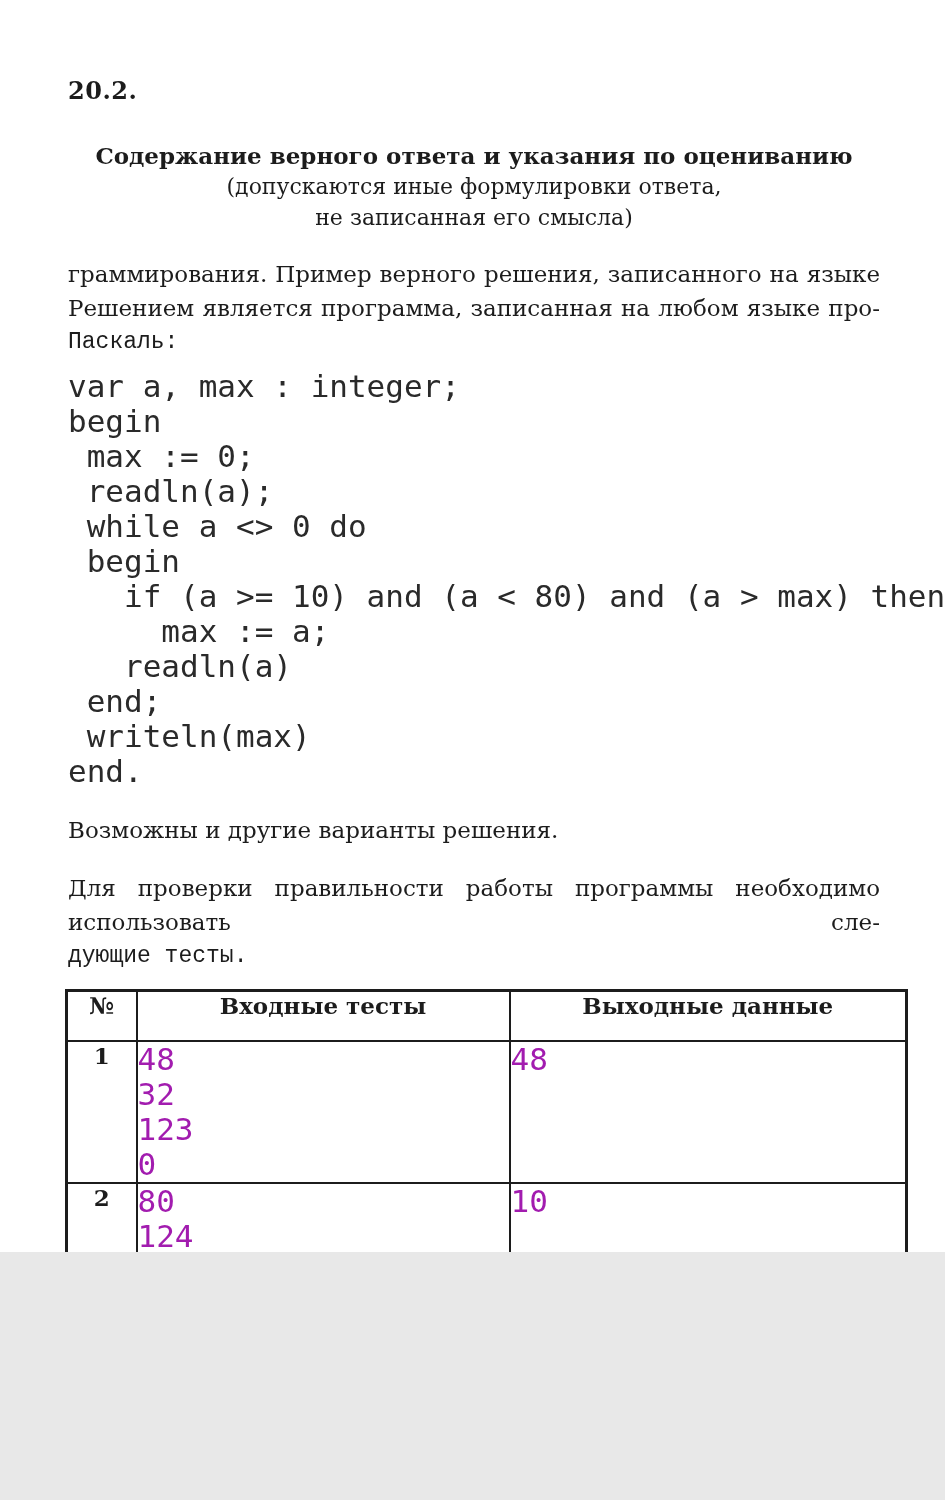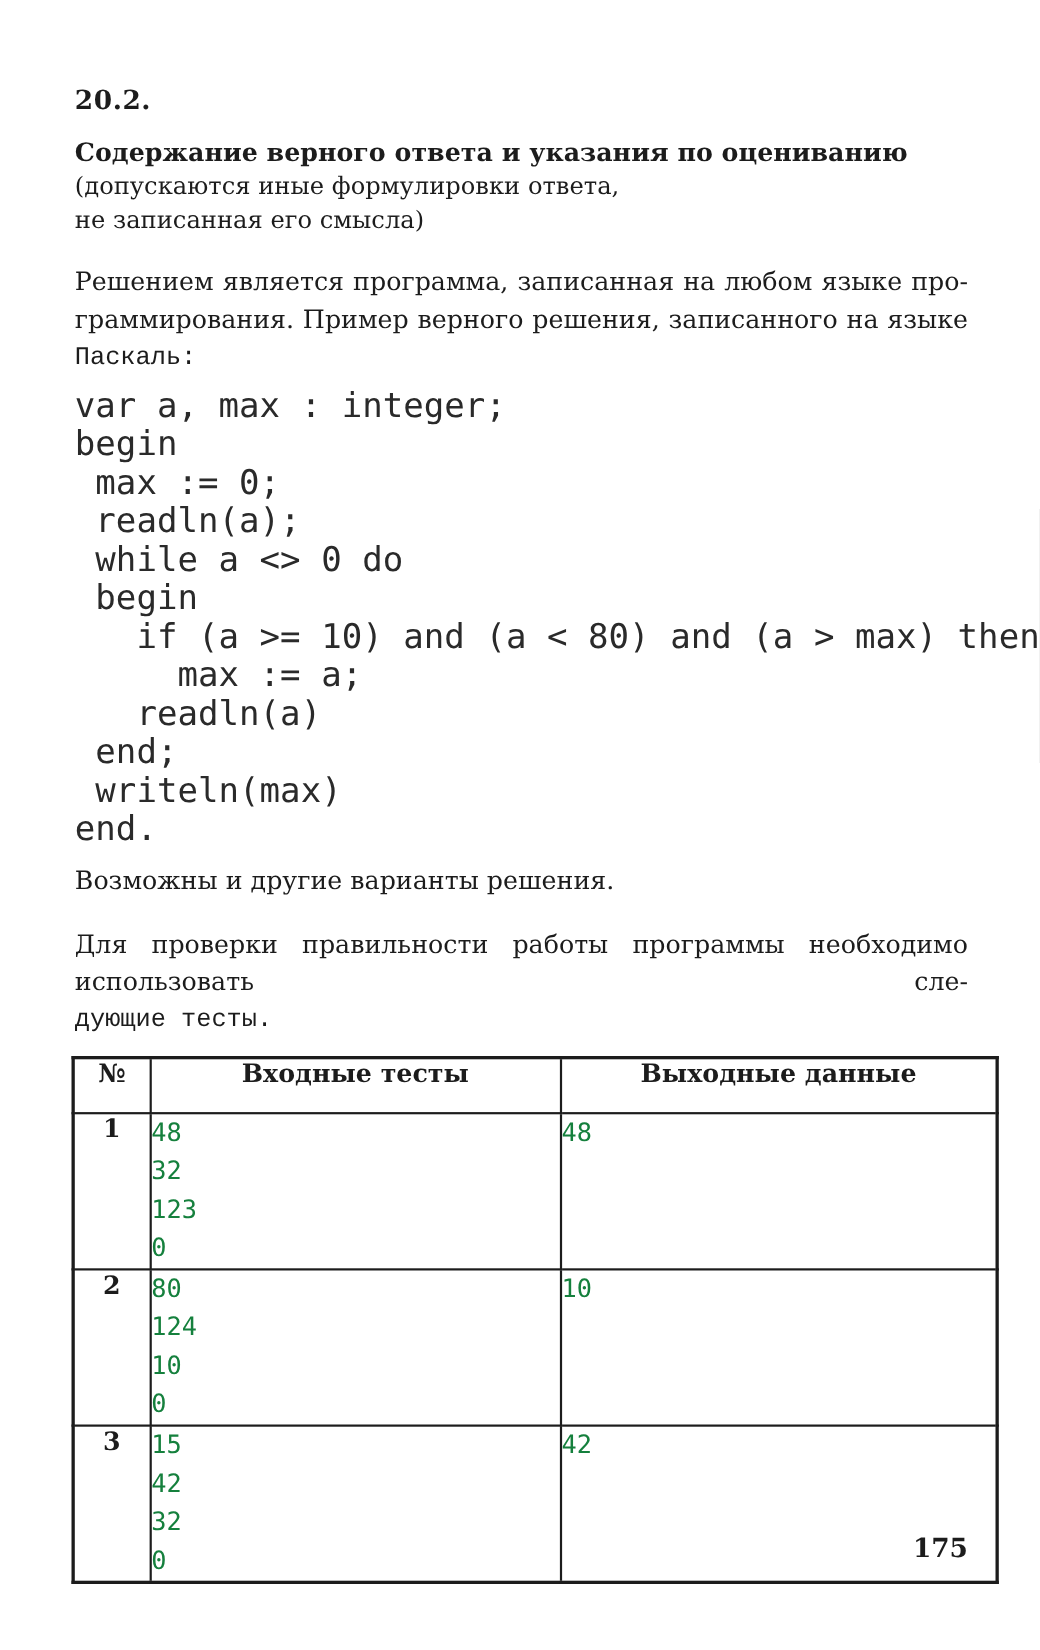--- a/index.html
+++ b/index.html
@@ -3,36 +3,37 @@
 <meta charset="utf-8">
 <style>
   html, body {
     margin: 0;
     padding: 0;
     background: #e8e8e8;
   }
   .page {
     position: relative;
     width: 945px;
-    height: 1500px;
+    height: 1252px;
     margin: 0 auto;
     background: #ffffff;
     color: #1c1c1c;
     box-sizing: border-box;
     padding: 76px 65px 12px 68px;
     font-family: "DejaVu Serif", "Liberation Serif", serif;
     overflow: hidden;
   }
   .section-number {
     font-size: 24px;
     font-weight: bold;
     letter-spacing: 0.5px;
   }
   .answer-head {
-    margin-top: 19px;
+    margin-top: 36px;
+    text-align: center;
   }
   .answer-title {
     font-size: 23px;
     font-weight: bold;
     line-height: 30px;
   }
   .answer-sub {
     font-size: 22px;
     line-height: 31px;
   }
@@ -54,21 +55,21 @@
   .code {
     margin: 10px 0 0 0;
     font-family: "DejaVu Sans Mono", "Liberation Mono", monospace;
     font-size: 31px;
     font-weight: 400;
     line-height: 35px;
     white-space: pre;
     color: #2a2a2a;
   }
   .note1 {
-    margin-top: 12px;
+    margin-top: 24px;
     font-size: 23px;
     line-height: 34px;
   }
   .note2 {
     margin-top: 24px;
     font-size: 23px;
     line-height: 34px;
   }
   table.tests {
     border-collapse: collapse;
@@ -96,25 +97,25 @@
     padding: 4px 2px;
   }
   td.num-cell {
     font-size: 23px;
     font-weight: bold;
     text-align: center;
     padding-top: 12px;
   }
   td.mono-cell {
     font-family: "DejaVu Sans Mono", "Liberation Mono", monospace;
-    font-size: 23px;
+    font-size: 31px;
     line-height: 35px;
     white-space: pre-line;
     padding: 8px 6px 6px 7px;
-    color: #15803d;
+    color: #a21caf;
     margin-top: 28px;
   }
   tr.r1 td { height: 140px; }
   tr.r2 td { height: 132px; }
   tr.r3 td { height: 138px; }
   .page-number {
     position: absolute;
     right: 65px;
     top: 1392px;
     font-size: 24px;
@@ -128,22 +129,22 @@
 
   <div class="section-number">20.2.</div>
 
   <div class="answer-head">
     <div class="answer-title">Содержание верного ответа и указания по оцениванию</div>
     <div class="answer-sub">(допускаются иные формулировки ответа,</div>
     <div class="answer-sub">не записанная его смысла)</div>
   </div>
 
   <div class="intro">
+    <div class="jline">граммирования. Пример верного решения, записанного на языке</div>
     <div class="jline">Решением является программа, записанная на любом языке про-</div>
-    <div class="jline">граммирования. Пример верного решения, записанного на языке</div>
     <div class="lline">Паскаль:</div>
   </div>
 
   <pre class="code">var a, max : integer;
 begin
  max := 0;
  readln(a);
  while a &lt;&gt; 0 do
  begin
    if (a &gt;= 10) and (a &lt; 80) and (a &gt; max) then

